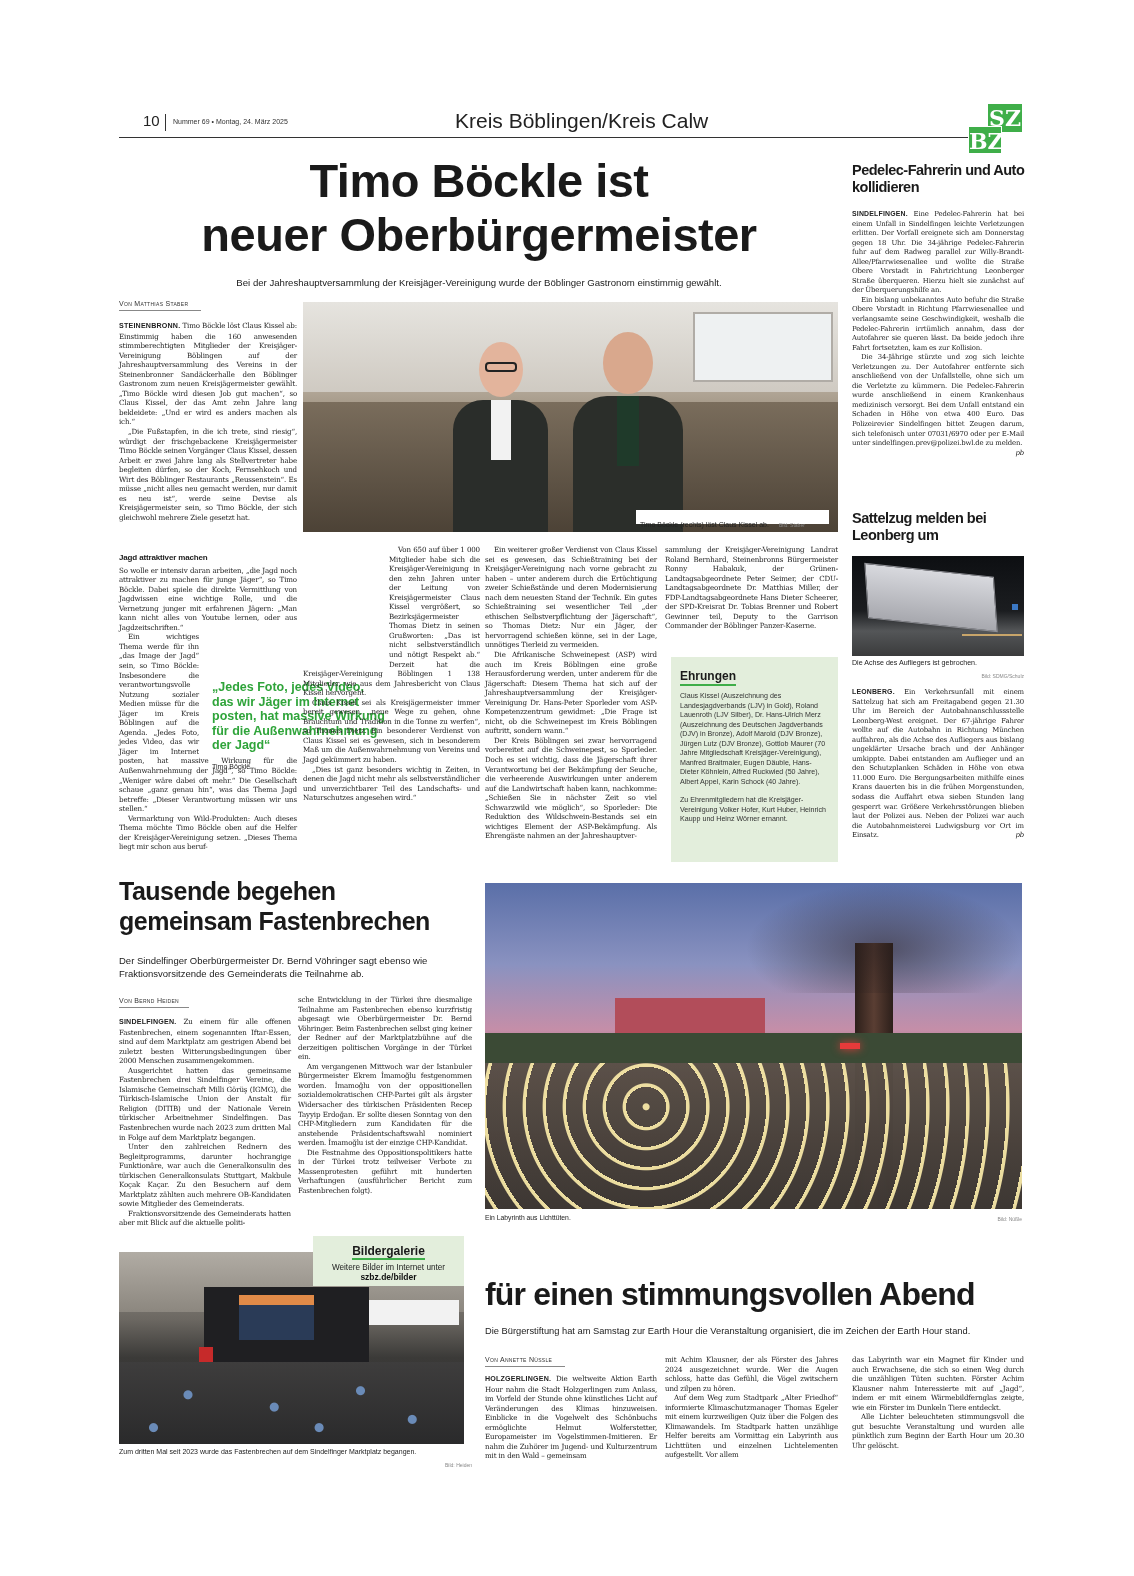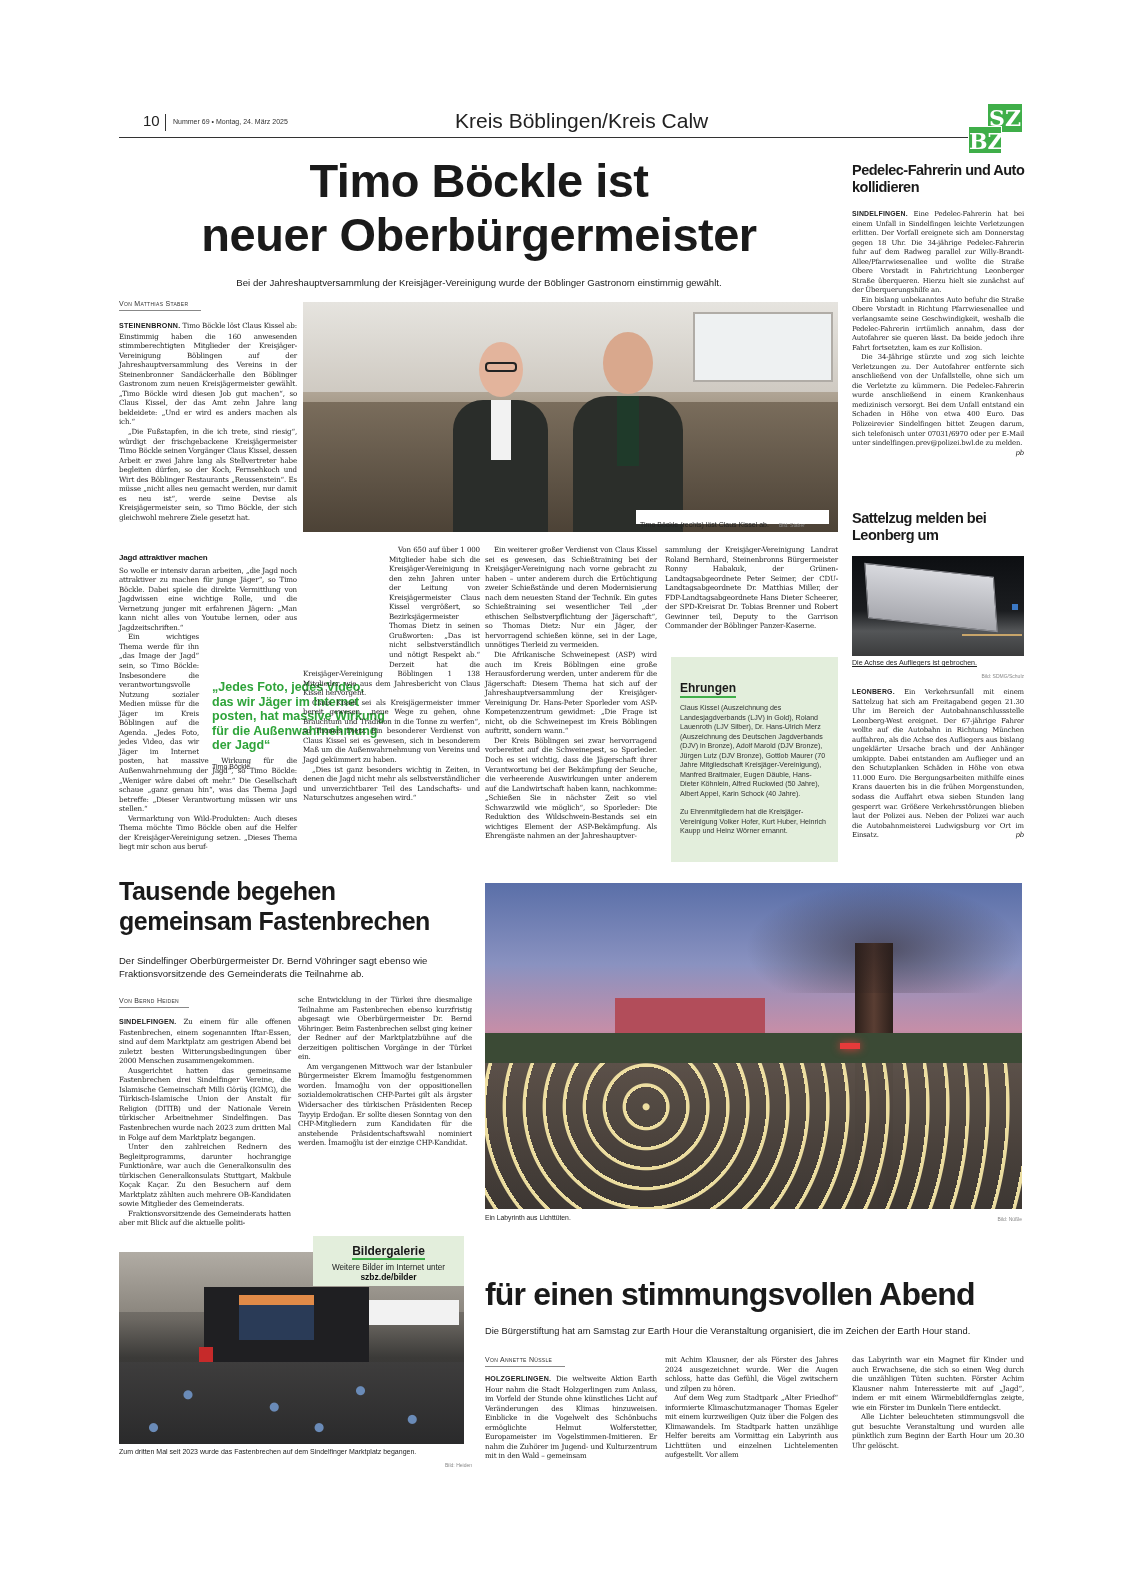--- a/index.html
+++ b/index.html
@@ -96,40 +96,40 @@
 <div class="abs body-text" style="left:485px;top:545px;width:172px;">
   <p>Ein weiterer großer Verdienst von Claus Kissel sei es gewesen, das Schießtraining bei der Kreisjäger-Vereinigung nach vorne gebracht zu haben – unter anderem durch die Ertüchtigung zweier Schießstände und deren Modernisierung nach dem neuesten Stand der Technik. Ein gutes Schießtraining sei wesentlicher Teil „der ethischen Selbstverpflichtung der Jägerschaft“, so Thomas Dietz: Nur ein Jäger, der hervorragend schießen könne, sei in der Lage, unnötiges Tierleid zu vermeiden.</p>
   <p>Die Afrikanische Schweinepest (ASP) wird auch im Kreis Böblingen eine große Herausforderung werden, unter anderem für die Jägerschaft: Diesem Thema hat sich auf der Jahreshauptversammlung der Kreisjäger-Vereinigung Dr. Hans-Peter Sporleder vom ASP-Kompetenzzentrum gewidmet: „Die Frage ist nicht, ob die Schweinepest im Kreis Böblingen auftritt, sondern wann.“</p>
   <p>Der Kreis Böblingen sei zwar hervorragend vorbereitet auf die Schweinepest, so Sporleder. Doch es sei wichtig, dass die Jägerschaft ihrer Verantwortung bei der Bekämpfung der Seuche, die verheerende Auswirkungen unter anderem auf die Landwirtschaft haben kann, nachkomme: „Schießen Sie in nächster Zeit so viel Schwarzwild wie möglich“, so Sporleder: Die Reduktion des Wildschwein-Bestands sei ein wichtiges Element der ASP-Bekämpfung. Als Ehrengäste nahmen an der Jahreshauptver-</p>
 </div>
 
 <div class="abs body-text" style="left:665px;top:545px;width:173px;">
   <p class="first">sammlung der Kreisjäger-Vereinigung Landrat Roland Bernhard, Steinenbronns Bürgermeister Ronny Habakuk, der Grünen-Landtagsabgeordnete Peter Seimer, der CDU-Landtagsabgeordnete Dr. Matthias Miller, der FDP-Landtagsabgeordnete Hans Dieter Scheerer, der SPD-Kreisrat Dr. Tobias Brenner und Robert Gewinner teil, Deputy to the Garrison Commander der Böblinger Panzer-Kaserne.</p>
 </div>
 
-<div class="abs greenbox" style="left:671px;top:657px;width:167px;height:205px;padding:20px 9px;">
+<div class="abs greenbox" style="left:671px;top:657px;width:167px;height:205px;padding:8px 9px;">
   <div class="sans" style="font-weight:bold;font-size:12px;display:inline-block;border-bottom:2px solid #3fae49;padding-bottom:1px;color:#1a1a1a;">Ehrungen</div>
   <div class="sans" style="font-size:7.1px;line-height:9.5px;color:#333;margin-top:6px;">Claus Kissel (Auszeichnung des Landesjagdverbands (LJV) in Gold), Roland Lauenroth (LJV Silber), Dr. Hans-Ulrich Merz (Auszeichnung des Deutschen Jagdverbands (DJV) in Bronze), Adolf Marold (DJV Bronze), Jürgen Lutz (DJV Bronze), Gottlob Maurer (70 Jahre Mitgliedschaft Kreisjäger-Vereinigung), Manfred Braitmaier, Eugen Däuble, Hans-Dieter Köhnlein, Alfred Ruckwied (50 Jahre), Albert Appel, Karin Schock (40 Jahre).</div>
   <div class="sans" style="font-size:7.1px;line-height:9.5px;color:#333;margin-top:9px;">Zu Ehrenmitgliedern hat die Kreisjäger-Vereinigung Volker Hofer, Kurt Huber, Heinrich Kaupp und Heinz Wörner ernannt.</div>
 </div>
 
 <h2 class="abs" style="left:852px;top:162px;width:175px;font-size:14.5px;line-height:17px;font-weight:bold;">Pedelec-Fahrerin und Auto kollidieren</h2>
 <div class="abs body-text" style="left:852px;top:209px;width:172px;font-size:6.9px;">
   <p class="first"><span class="dateline">SINDELFINGEN.</span> <span>Eine Pedelec-Fahrerin hat bei einem Unfall in Sindelfingen leichte Verletzungen erlitten. Der Vorfall ereignete sich am Donnerstag gegen 18 Uhr. Die 34-jährige Pedelec-Fahrerin fuhr auf dem Radweg parallel zur Willy-Brandt-Allee/Pfarrwiesenallee und wollte die Straße Obere Vorstadt in Fahrtrichtung Leonberger Straße überqueren. Hierzu hielt sie zunächst auf der Überquerungshilfe an.</span></p>
   <p>Ein bislang unbekanntes Auto befuhr die Straße Obere Vorstadt in Richtung Pfarrwiesenallee und verlangsamte seine Geschwindigkeit, weshalb die Pedelec-Fahrerin irrtümlich annahm, dass der Autofahrer sie queren lässt. Da beide jedoch ihre Fahrt fortsetzten, kam es zur Kollision.</p>
   <p><span>Die 34-Jährige stürzte und zog sich leichte Verletzungen zu. Der Autofahrer entfernte sich anschließend von der Unfallstelle, ohne sich um die Verletzte zu kümmern. Die Pedelec-Fahrerin wurde anschließend in einem Krankenhaus medizinisch versorgt. Bei dem Unfall entstand ein Schaden in Höhe von etwa 400 Euro. Das Polizeirevier Sindelfingen bittet Zeugen darum, sich telefonisch unter 07031/6970 oder per E-Mail unter sindelfingen.prev@polizei.bwl.de zu melden.</span> <span style="float:right;font-style:italic;">pb</span></p>
 </div>
 
 <h2 class="abs" style="left:852px;top:510px;width:150px;font-size:14.5px;line-height:17px;font-weight:bold;">Sattelzug melden bei Leonberg um</h2>
 <div class="abs photo" style="left:852px;top:556px;width:172px;height:100px;background:linear-gradient(180deg,#0d0f12 0%,#1b1d20 55%,#545658 75%,#3a3b3c 100%);">
   <div class="abs" style="left:14px;top:14px;width:130px;height:55px;background:linear-gradient(180deg,#d8d9de,#a7a8ae);transform:skewY(10deg) rotate(-4deg);border:1px solid #8e8f95;"></div>
   <div class="abs" style="left:110px;top:78px;width:60px;height:2px;background:#c8a56a;"></div>
   <div class="abs" style="left:160px;top:48px;width:6px;height:6px;background:#3b78c4;"></div>
 </div>
-<div class="abs caption" style="left:852px;top:659px;font-size:7.1px;text-decoration:underline;">Die Achse des Aufliegers ist gebrochen.</div>
+<div class="abs caption" style="left:852px;top:659px;font-size:7.1px;">Die Achse des Aufliegers ist gebrochen.</div>
 <div class="abs credit" style="left:852px;top:673px;width:172px;">Bild: SDMG/Schulz</div>
 <div class="abs body-text" style="left:852px;top:687px;width:172px;font-size:6.9px;">
   <p class="first"><span class="dateline">LEONBERG.</span> <span>Ein Verkehrsunfall mit einem Sattelzug hat sich am Freitagabend gegen 21.30 Uhr im Bereich der Autobahnanschlussstelle Leonberg-West ereignet. Der 67-jährige Fahrer wollte auf die Autobahn in Richtung München auffahren, als die Achse des Aufliegers aus bislang ungeklärter Ursache brach und der Anhänger umkippte. Dabei entstanden am Auflieger und an den Schutzplanken Schäden in Höhe von etwa 11.000 Euro. Die Bergungsarbeiten mithilfe eines Krans dauerten bis in die frühen Morgenstunden, sodass die Auffahrt etwa sieben Stunden lang gesperrt war. Größere Verkehrsstörungen blieben laut der Polizei aus. Neben der Polizei war auch die Autobahnmeisterei Ludwigsburg vor Ort im Einsatz.</span> <span style="float:right;font-style:italic;">pb</span></p>
 </div>
 
 <h2 class="abs" style="left:119px;top:876px;width:360px;font-size:25px;line-height:30px;">
   <span>Tausende begehen</span><br>
   <span>gemeinsam Fastenbrechen</span>
 </h2>
 <div class="abs sans" style="left:119px;top:954px;width:350px;font-size:9.5px;line-height:13px;color:#222;">Der Sindelfinger Oberbürgermeister Dr. Bernd Vöhringer sagt ebenso wie Fraktionsvorsitzende des Gemeinderats die Teilnahme ab.</div>
@@ -137,20 +137,21 @@
 
 <div class="abs body-text" style="left:119px;top:1017px;width:172px;">
   <p class="first"><span class="dateline">SINDELFINGEN.</span> <span>Zu einem für alle offenen Fastenbrechen, einem sogenannten Iftar-Essen, sind auf dem Marktplatz am gestrigen Abend bei zuletzt besten Witterungsbedingungen über 2000 Menschen zusammengekommen.</span></p>
   <p>Ausgerichtet hatten das gemeinsame Fastenbrechen drei Sindelfinger Vereine, die Islamische Gemeinschaft Milli Görüş (IGMG), die Türkisch-Islamische Union der Anstalt für Religion (DITIB) und der Nationale Verein türkischer Arbeitnehmer Sindelfingen. Das Fastenbrechen wurde nach 2023 zum dritten Mal in Folge auf dem Marktplatz begangen.</p>
   <p>Unter den zahlreichen Rednern des Begleitprogramms, darunter hochrangige Funktionäre, war auch die Generalkonsulin des türkischen Generalkonsulats Stuttgart, Makbule Koçak Kaçar. Zu den Besuchern auf dem Marktplatz zählten auch mehrere OB-Kandidaten sowie Mitglieder des Gemeinderats.</p>
   <p>Fraktionsvorsitzende des Gemeinderats hatten aber mit Blick auf die aktuelle politi-</p>
 </div>
 <div class="abs body-text" style="left:298px;top:995px;width:174px;">
   <p class="first">sche Entwicklung in der Türkei ihre diesmalige Teilnahme am Fastenbrechen ebenso kurzfristig abgesagt wie Oberbürgermeister Dr. Bernd Vöhringer. Beim Fastenbrechen selbst ging keiner der Redner auf der Marktplatzbühne auf die derzeitigen politischen Vorgänge in der Türkei ein.</p>
   <p>Am vergangenen Mittwoch war der Istanbuler Bürgermeister Ekrem İmamoğlu festgenommen worden. İmamoğlu von der oppositionellen sozialdemokratischen CHP-Partei gilt als ärgster Widersacher des türkischen Präsidenten Recep Tayyip Erdoğan. Er sollte diesen Sonntag von den CHP-Mitgliedern zum Kandidaten für die anstehende Präsidentschaftswahl nominiert werden. İmamoğlu ist der einzige CHP-Kandidat.</p>
+  <p>Die Festnahme des Oppositionspolitikers hatte in der Türkei trotz teilweiser Verbote zu Massenprotesten geführt mit hunderten Verhaftungen (ausführlicher Bericht zum Fastenbrechen folgt).</p>
 </div>
 
 <div class="abs photo" style="left:119px;top:1252px;width:345px;height:192px;background:linear-gradient(180deg,#9a958d 0%,#6c6862 35%,#3b3a38 55%,#2c2c2d 100%);">
   <div class="abs" style="left:0;top:0;width:345px;height:60px;background:linear-gradient(180deg,#b1aca4,#8c877f);"></div>
   <div class="abs" style="left:85px;top:35px;width:165px;height:85px;background:#1f1f22;"></div>
   <div class="abs" style="left:120px;top:43px;width:75px;height:45px;background:linear-gradient(180deg,#e08a48 0%,#e08a48 22%,#2a3b57 22%,#2a3b57 100%);"></div>
   <div class="abs" style="left:250px;top:48px;width:90px;height:25px;background:#f2f2f2;"></div>
   <div class="abs" style="left:80px;top:95px;width:14px;height:30px;background:#c62a2a;"></div>
   <div class="abs" style="left:0;top:110px;width:345px;height:82px;background:radial-gradient(circle at 20% 40%,#6a8bb8 0 4px,transparent 5px),radial-gradient(circle at 45% 55%,#6a8bb8 0 4px,transparent 5px),radial-gradient(circle at 70% 35%,#6a8bb8 0 4px,transparent 5px),radial-gradient(circle at 85% 70%,#6a8bb8 0 4px,transparent 5px),radial-gradient(circle at 10% 80%,#6a8bb8 0 4px,transparent 5px),radial-gradient(circle at 58% 80%,#6a8bb8 0 4px,transparent 5px),linear-gradient(180deg,#3e3d3d,#2a2a2b);"></div>
 </div>

